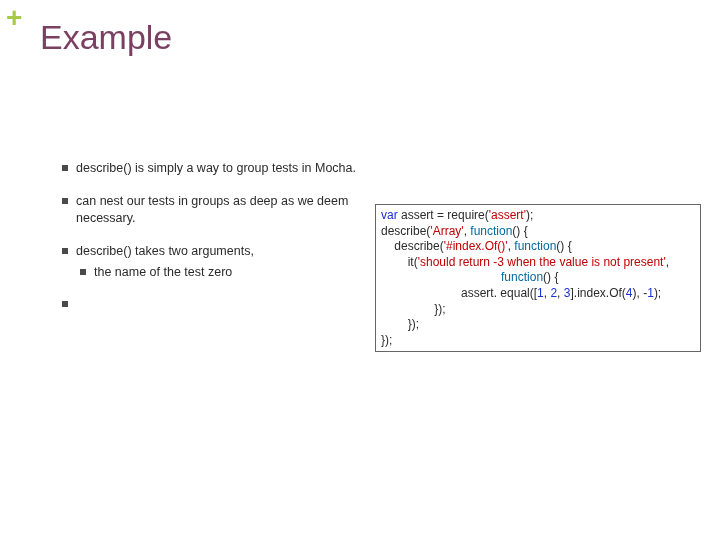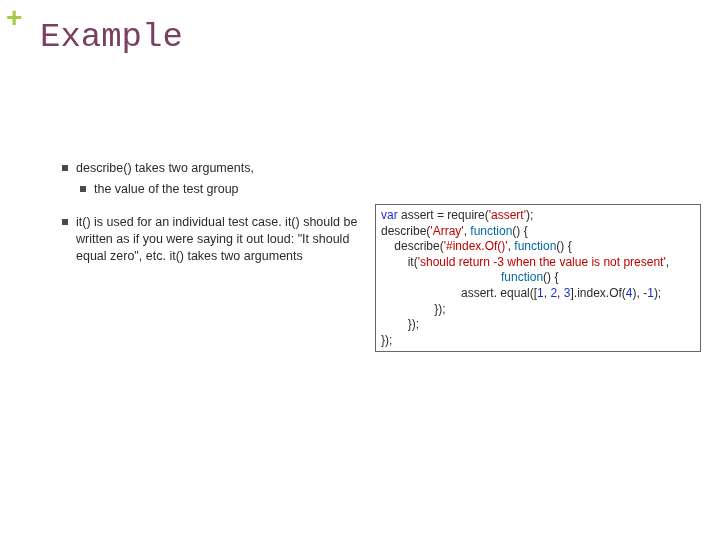--- a/index.html
+++ b/index.html
@@ -1,17 +1,17 @@
 <!DOCTYPE html>
 <html><head>
 <meta charset="utf-8">
 <style>
   html,body{margin:0;padding:0;width:720px;height:540px;background:#fff;font-family:Arial,Helvetica,sans-serif;color:#2b2b2b}
   .plus{position:absolute;left:6px;top:4px;color:#a7c94a;font-size:28px;font-weight:bold;line-height:1}
-  .title{position:absolute;left:40px;top:18px;font-family:Liberation Mono, monospace;color:#7a4062;font-size:34px;font-weight:400}
+  .title{position:absolute;left:40px;top:18px;font-family:Liberation Sans, sans-serif;color:#7a4062;font-size:34px;font-weight:400}
   .left{position:absolute;left:62px;top:160px;width:310px;font-size:12.5px;line-height:1.35}
   .b1{list-style:none;margin:0;padding:0}
   .b1>li{position:relative;padding-left:14px;margin-bottom:16px}
   .b1>li::before{content:"";position:absolute;left:0;top:5px;width:6px;height:6px;background:#4a4a4a}
   .b2{list-style:none;margin:4px 0 0 4px;padding:0}
   .b2>li{position:relative;padding-left:14px;margin-bottom:2px}
   .b2>li::before{content:"";position:absolute;left:0;top:5px;width:6px;height:6px;background:#4a4a4a}
   .codebox{position:absolute;left:375px;top:204px;width:314px;border:1px solid #666;padding:3px 5px;font-family:Arial,Helvetica,sans-serif;font-size:12px;line-height:1.3}
   .codebox .l{white-space:nowrap}
   .kw{color:#1a2fd6}
@@ -20,28 +20,29 @@
   .num{color:#1a2fd6}
 </style>
 </head>
 <body>
 
 <div class="plus">+</div>
 <div class="title">Example</div>
 
 <div class="left">
   <ul class="b1">
+    <li><span>describe() is simply a way to group tests in Mocha.</span></li>
+    <li><span>can nest our tests in groups as deep as we deem necessary.</span></li>
     <li>
       <span>describe() takes two arguments,</span>
       <ul class="b2">
-        <li><span>the value of the test group</span></li>
+        <li><span>the name of the test zero</span></li>
       </ul>
     </li>
     <li>
-      <span>it() is used for an individual test case. it() should be written as if you were saying it out loud: "It should equal zero", etc. it() takes two arguments</span>
       <ul class="b2">
       </ul>
     </li>
   </ul>
 </div>
 
 <div class="codebox">
   <div class="l"><span class="kw">var</span><span> assert = require(</span><span class="str">'assert'</span><span>);</span></div>
   <div class="l"><span>describe(</span><span class="str">'Array'</span><span>, </span><span class="fn">function</span><span>() {</span></div>
   <div class="l"><span>&nbsp;&nbsp;&nbsp;&nbsp;describe(</span><span class="str">'#index.Of()'</span><span>, </span><span class="fn">function</span><span>() {</span></div>

